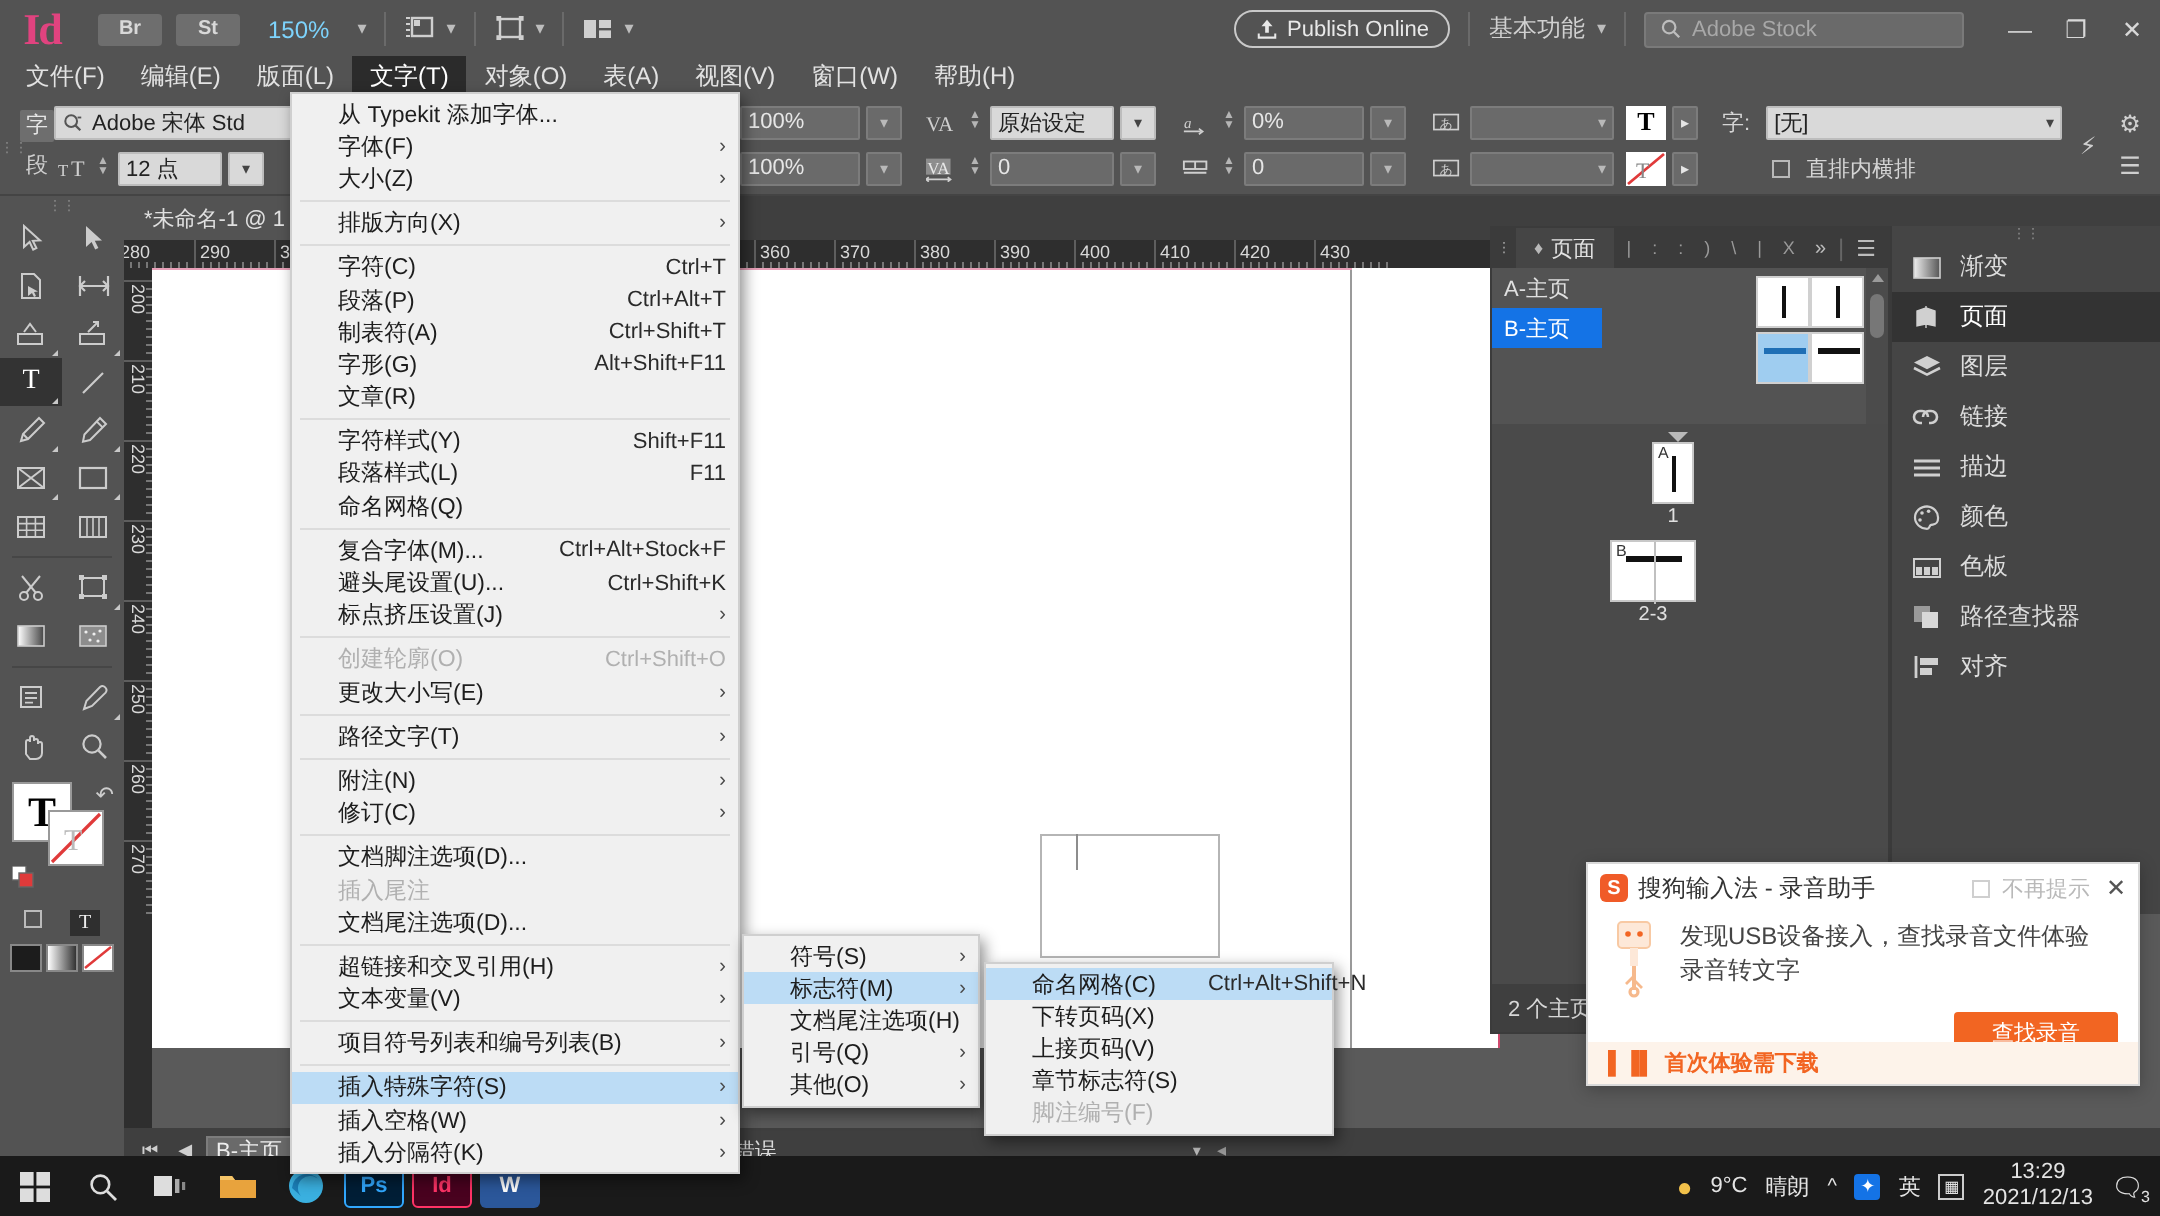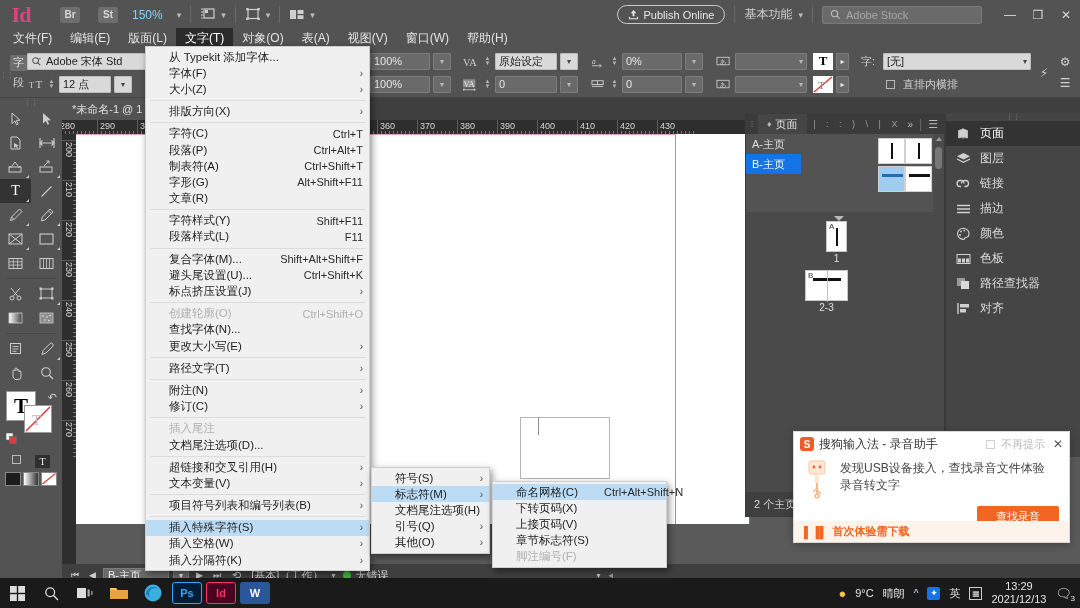--- a/index.html
+++ b/index.html
@@ -17,23 +17,23 @@
   .titlebar {
     position: absolute; left:0; top:0; width:1080px; height:29px;
     background:#535353; display:flex; align-items:center;
   }
   .id-logo {
     width: 42px; text-align:center; color:#e0437f;
     font-size: 22px; font-weight:bold; font-family:"Liberation Serif", serif;
     letter-spacing:-1px;
   }
   .sq-btn {
-    width:20px; height:16px; background:#6e6e6e; color:#d8d8d8;
+    width:32px; height:16px; background:#6e6e6e; color:#d8d8d8;
     font-size:10px; display:flex; align-items:center; justify-content:center;
-    border-radius:2px; margin-left:18px; font-weight:bold;
+    border-radius:2px; margin-left:7px; font-weight:bold;
   }
   .zoomfield { color:#7dd3fc; font-size:12px; margin-left:14px; }
   .caret { color:#bdbdbd; font-size:9px; margin-left:14px; }
   .tb-sep { width:1px; height:17px; background:#6a6a6a; margin:0 9px; }
   .tb-icon { display:flex; align-items:center; }
   .tb-icon svg { display:block; }
   .publish-btn {
     border:1px solid #c9c9c9; border-radius:11px; height:19px;
     padding:0 10px; display:flex; align-items:center; gap:5px;
     color:#e8e8e8; font-size:11px;
@@ -1128,20 +1128,34 @@
     </div>
 
     <div class="dp-foot">
       <span>2 个主页</span>
     </div>
   </div>
 
   <div class="railpanel">
     <div style="height:8px;text-align:center;color:#8a8a8a;font-size:7px">⋮⋮</div>
     <div id="rail-items">
+        <div class="rail-item">
+          <span class="rail-icon">
+            <svg width="15" height="12" viewBox="0 0 15 12">
+              <defs>
+                <linearGradient id="rg" x1="0" x2="1">
+                  <stop offset="0" stop-color="#eee"></stop>
+                  <stop offset="1" stop-color="#555"></stop>
+                </linearGradient>
+              </defs>
+              <rect x="1" y="1" width="13" height="10" fill="url(#rg)" stroke="#cfcfcf" stroke-width=".8"></rect>
+            </svg>
+          </span>
+          <span>渐变</span>
+        </div>
         <div class="rail-item active">
           <span class="rail-icon">
             <svg width="15" height="13" viewBox="0 0 15 13">
               <path d="M7 1 v11 M7 2 L2.5 3.5 v7.5 L7 10 Z M7 2 L11.5 3.5 v7.5 L7 10 Z" fill="#d0d0d0" stroke="#d0d0d0" stroke-width=".7"></path>
             </svg>
           </span>
           <span>页面</span>
         </div>
         <div class="rail-item">
           <span class="rail-icon">
@@ -1252,60 +1266,63 @@
       </div>
       <div class="sep"></div>
       <div class="row">
         <span>字符样式(Y)</span>
         <span class="acc">Shift+F11</span>
       </div>
       <div class="row">
         <span>段落样式(L)</span>
         <span class="acc">F11</span>
       </div>
+      <div class="row">
+        <span>命名网格(Q)</span>
+      </div>
       <div class="sep"></div>
       <div class="row">
         <span>复合字体(M)...</span>
-        <span class="acc">Shift+Alt+Shift+F</span>
+        <span class="acc">Ctrl+Alt+Stock+F</span>
       </div>
       <div class="row">
         <span>避头尾设置(U)...</span>
         <span class="acc">Ctrl+Shift+K</span>
       </div>
       <div class="row">
         <span>标点挤压设置(J)</span>
         <span class="arr">›</span>
       </div>
       <div class="sep"></div>
       <div class="row dis">
         <span>创建轮廓(O)</span>
         <span class="acc">Ctrl+Shift+O</span>
       </div>
       <div class="row">
-        <span>查找字体(N)...</span>
-      </div>
-      <div class="row">
         <span>更改大小写(E)</span>
         <span class="arr">›</span>
       </div>
       <div class="sep"></div>
       <div class="row">
         <span>路径文字(T)</span>
         <span class="arr">›</span>
       </div>
       <div class="sep"></div>
       <div class="row">
         <span>附注(N)</span>
         <span class="arr">›</span>
       </div>
       <div class="row">
         <span>修订(C)</span>
         <span class="arr">›</span>
       </div>
       <div class="sep"></div>
+      <div class="row">
+        <span>文档脚注选项(D)...</span>
+      </div>
       <div class="row dis">
         <span>插入尾注</span>
       </div>
       <div class="row">
         <span>文档尾注选项(D)...</span>
       </div>
       <div class="sep"></div>
       <div class="row">
         <span>超链接和交叉引用(H)</span>
         <span class="arr">›</span>

